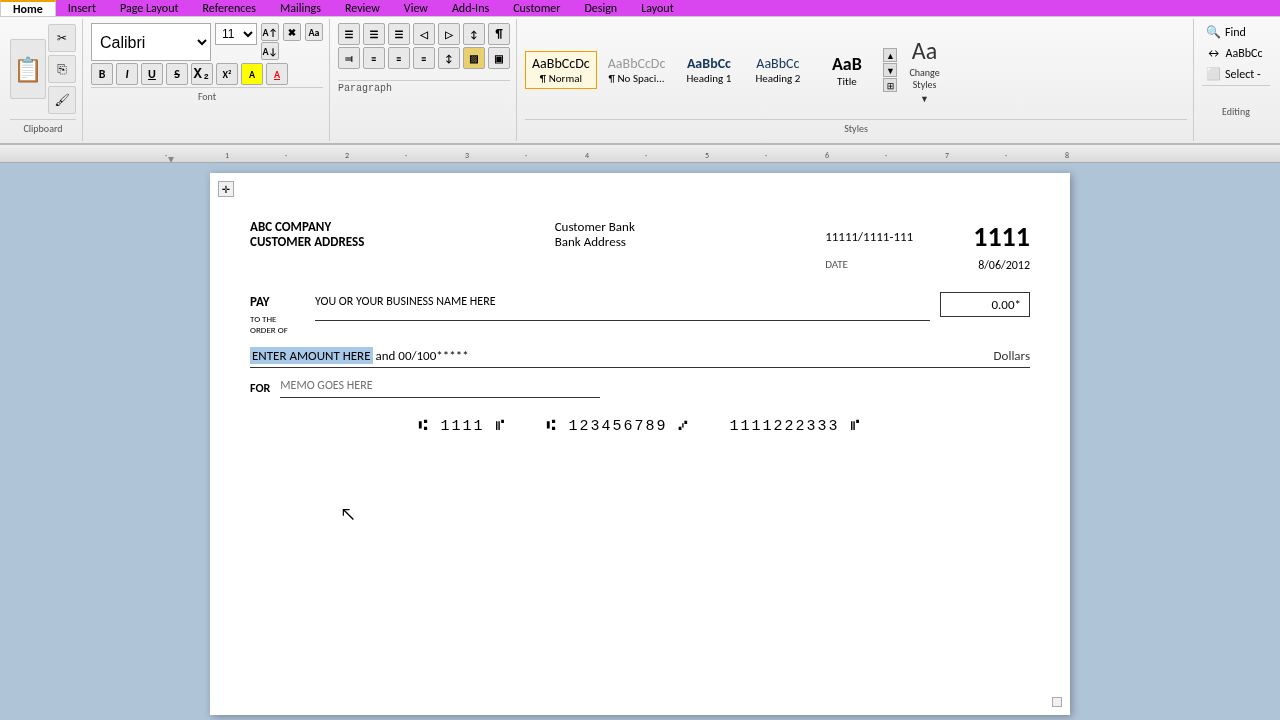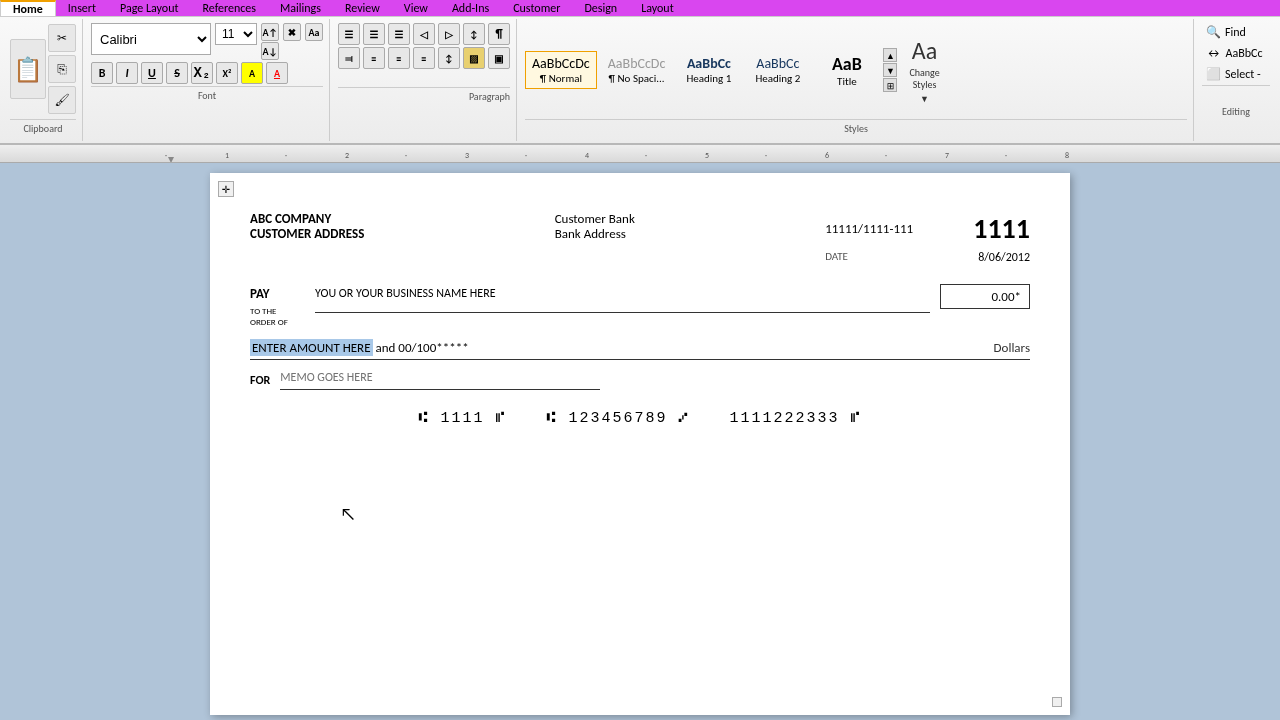--- a/index.html
+++ b/index.html
@@ -86,23 +86,23 @@
       display: flex;
       flex-direction: column;
       border-right: 1px solid #ccc;
       padding: 4px 6px;
       min-width: 180px;
     }
     .font-row1 { display: flex; gap: 4px; margin-bottom: 2px; }
     .font-row2 { display: flex; gap: 3px; align-items: center; }
     .font-name-select {
       width: 120px;
-      height: 32px;
+      height: 38px;
       border: 1px solid #aaa;
-      font-size: 13px;
+      font-size: 16px;
       padding: 1px 4px;
       background: white;
     }
     .font-size-select {
       width: 42px;
       height: 22px;
       border: 1px solid #aaa;
       font-size: 12px;
       padding: 1px 2px;
       background: white;
@@ -140,21 +140,21 @@
 
     
     .para-group {
       display: flex;
       flex-direction: column;
       border-right: 1px solid #ccc;
       padding: 4px 6px;
       min-width: 160px;
     }
     .para-row { display: flex; gap: 3px; align-items: center; margin-bottom: 2px; }
-    .para-group-label { font-size: 10px; color: #555; text-align: right; border-top: 1px solid #ccc; margin-top: 16px; padding: 2px 0; }
+    .para-group-label { font-size: 10px; color: #555; text-align: left; border-top: 1px solid #ccc; margin-top: 9px; padding: 2px 0; font-family: Liberation Mono, monospace; }
 
     
     .styles-group {
       display: flex;
       flex-direction: column;
       border-right: 1px solid #ccc;
       padding: 4px 6px;
       flex: 1;
     }
     .styles-content { display: flex; gap: 4px; align-items: center; flex: 1; }
@@ -242,21 +242,21 @@
       align-items: center;
       justify-content: center;
       font-size: 10px;
     }
 
     
     .check-header {
       display: flex;
       justify-content: space-between;
       margin-bottom: 16px;
-      margin-top: 18px;
+      margin-top: 26px;
     }
     .company-info { font-weight: bold; font-size: 13px; }
     .bank-info { text-align: left; font-size: 13px; }
     .check-number-area { text-align: right; }
     .check-number { font-size: 28px; font-weight: bold; }
 
     
     .pay-section { display: flex; align-items: flex-start; margin-top: 20px; gap: 10px; }
     .pay-label { font-size: 12px; font-weight: bold; line-height: 1.6; min-width: 55px; }
     .pay-to-line {

